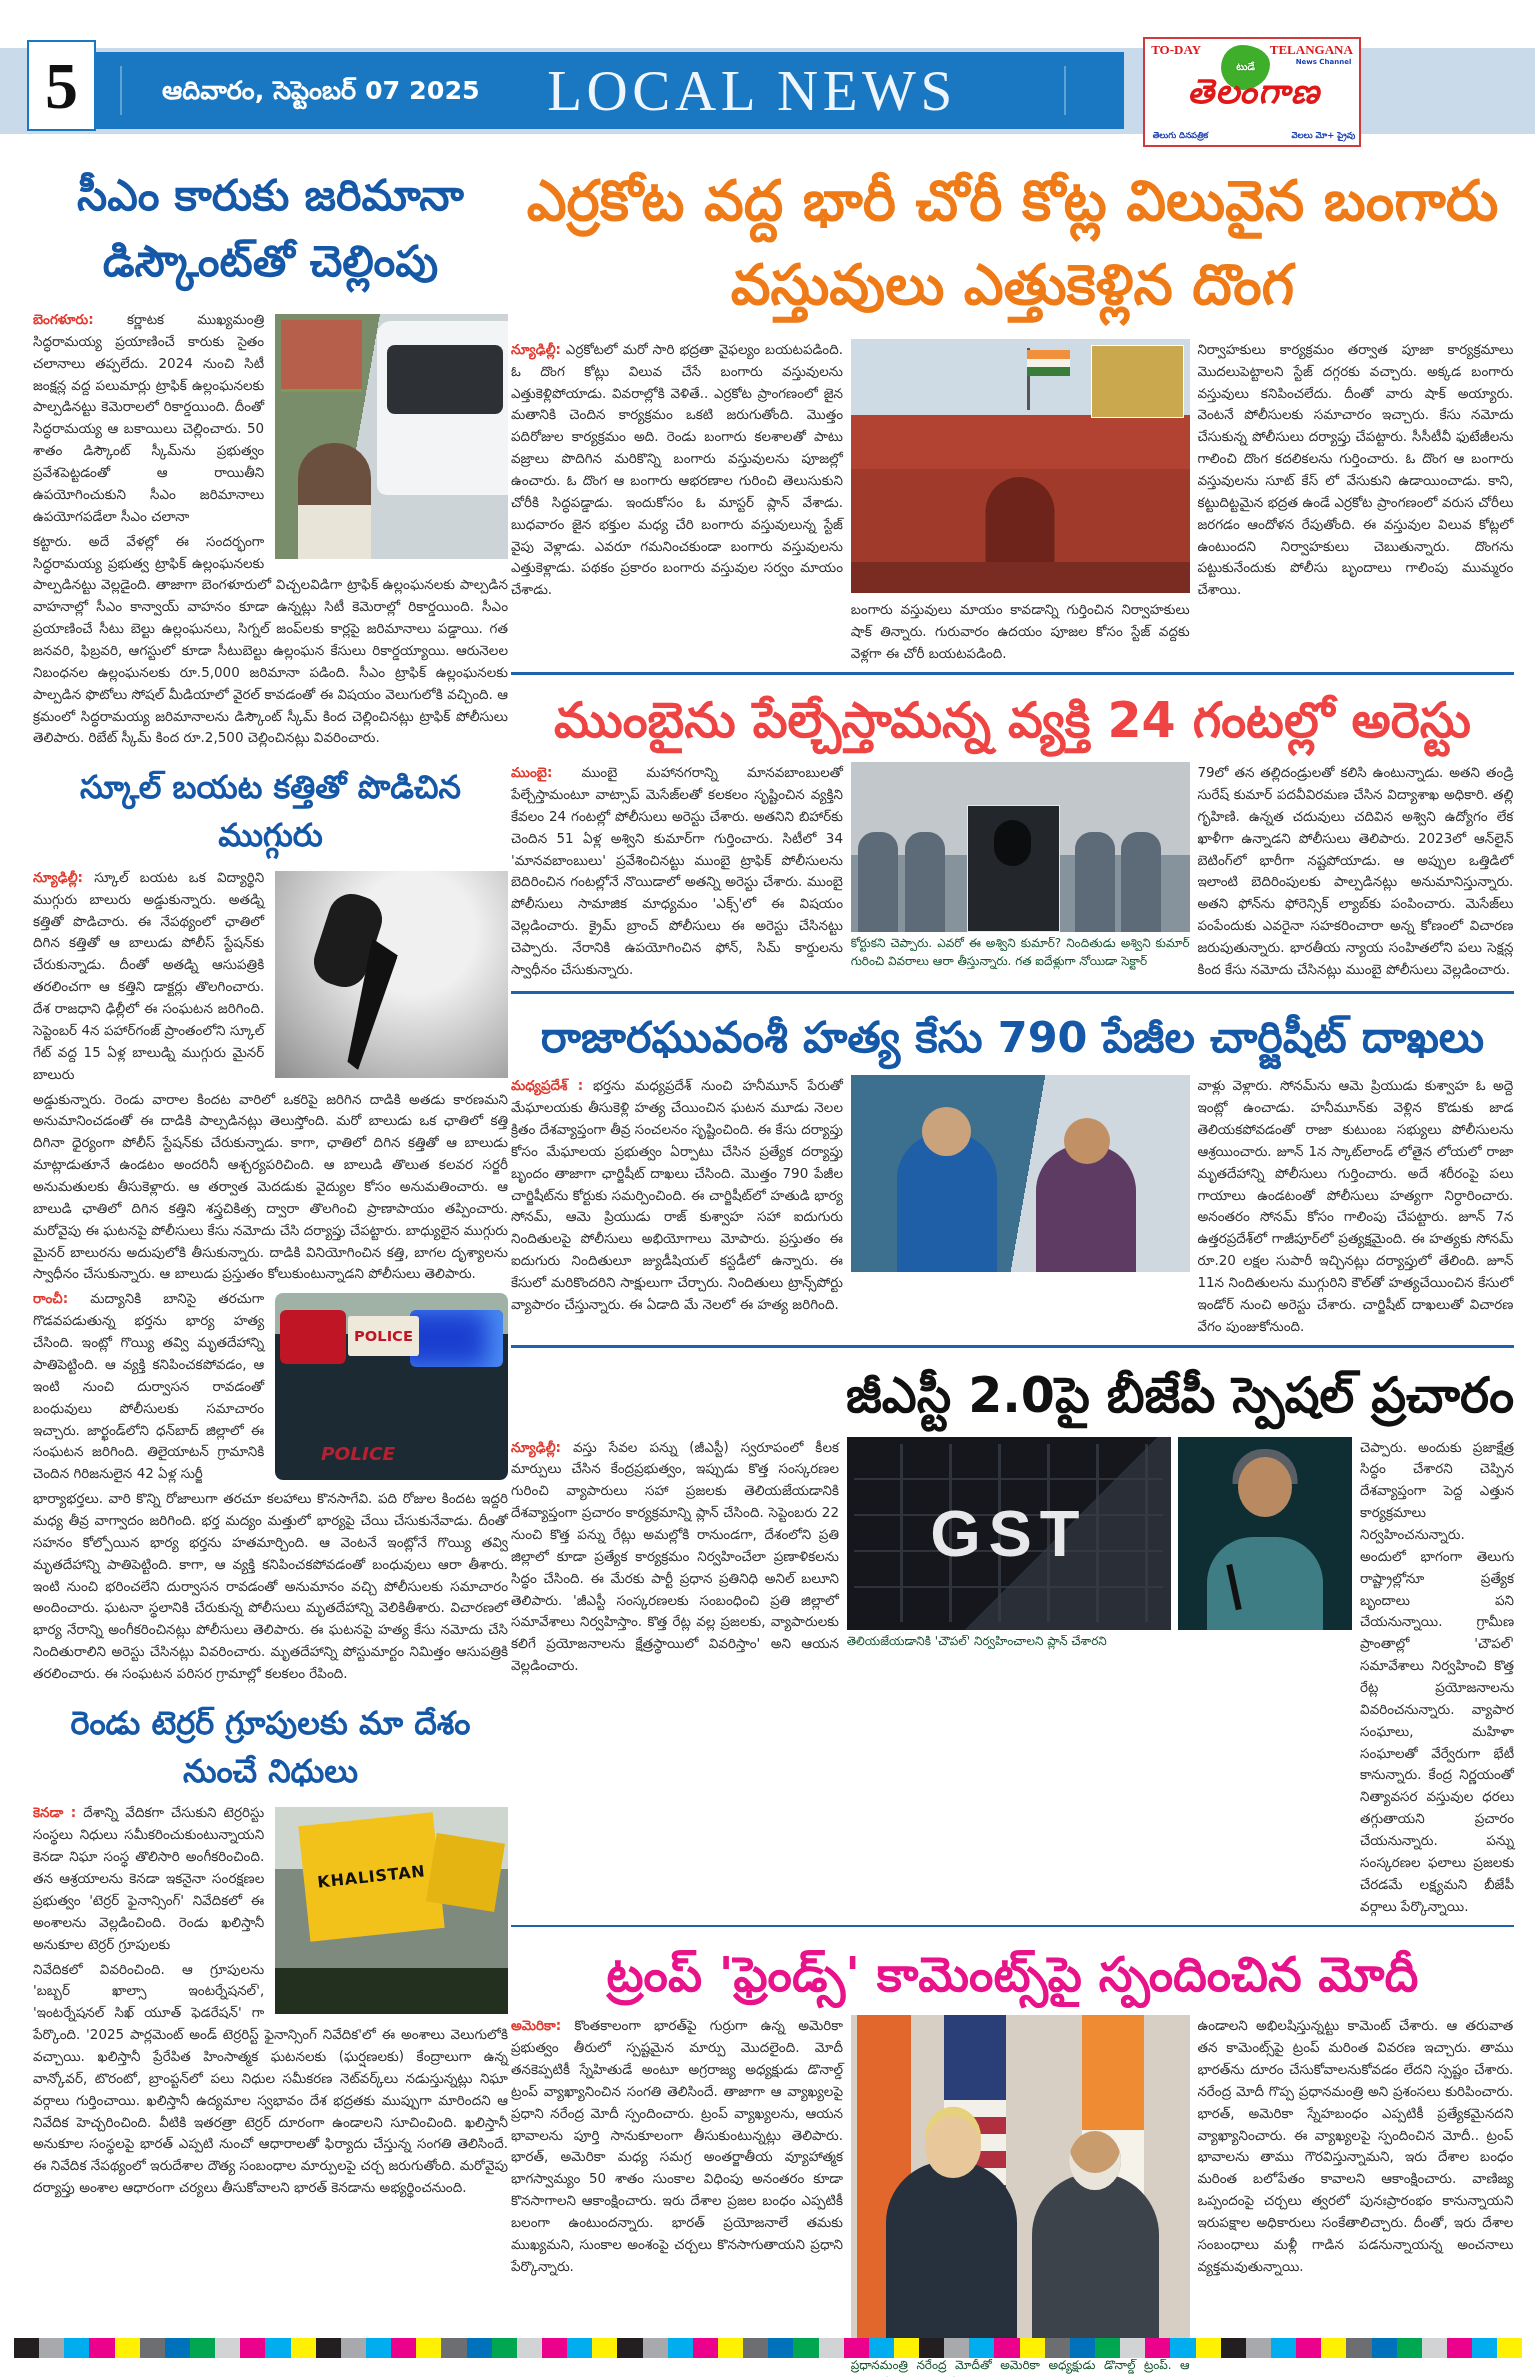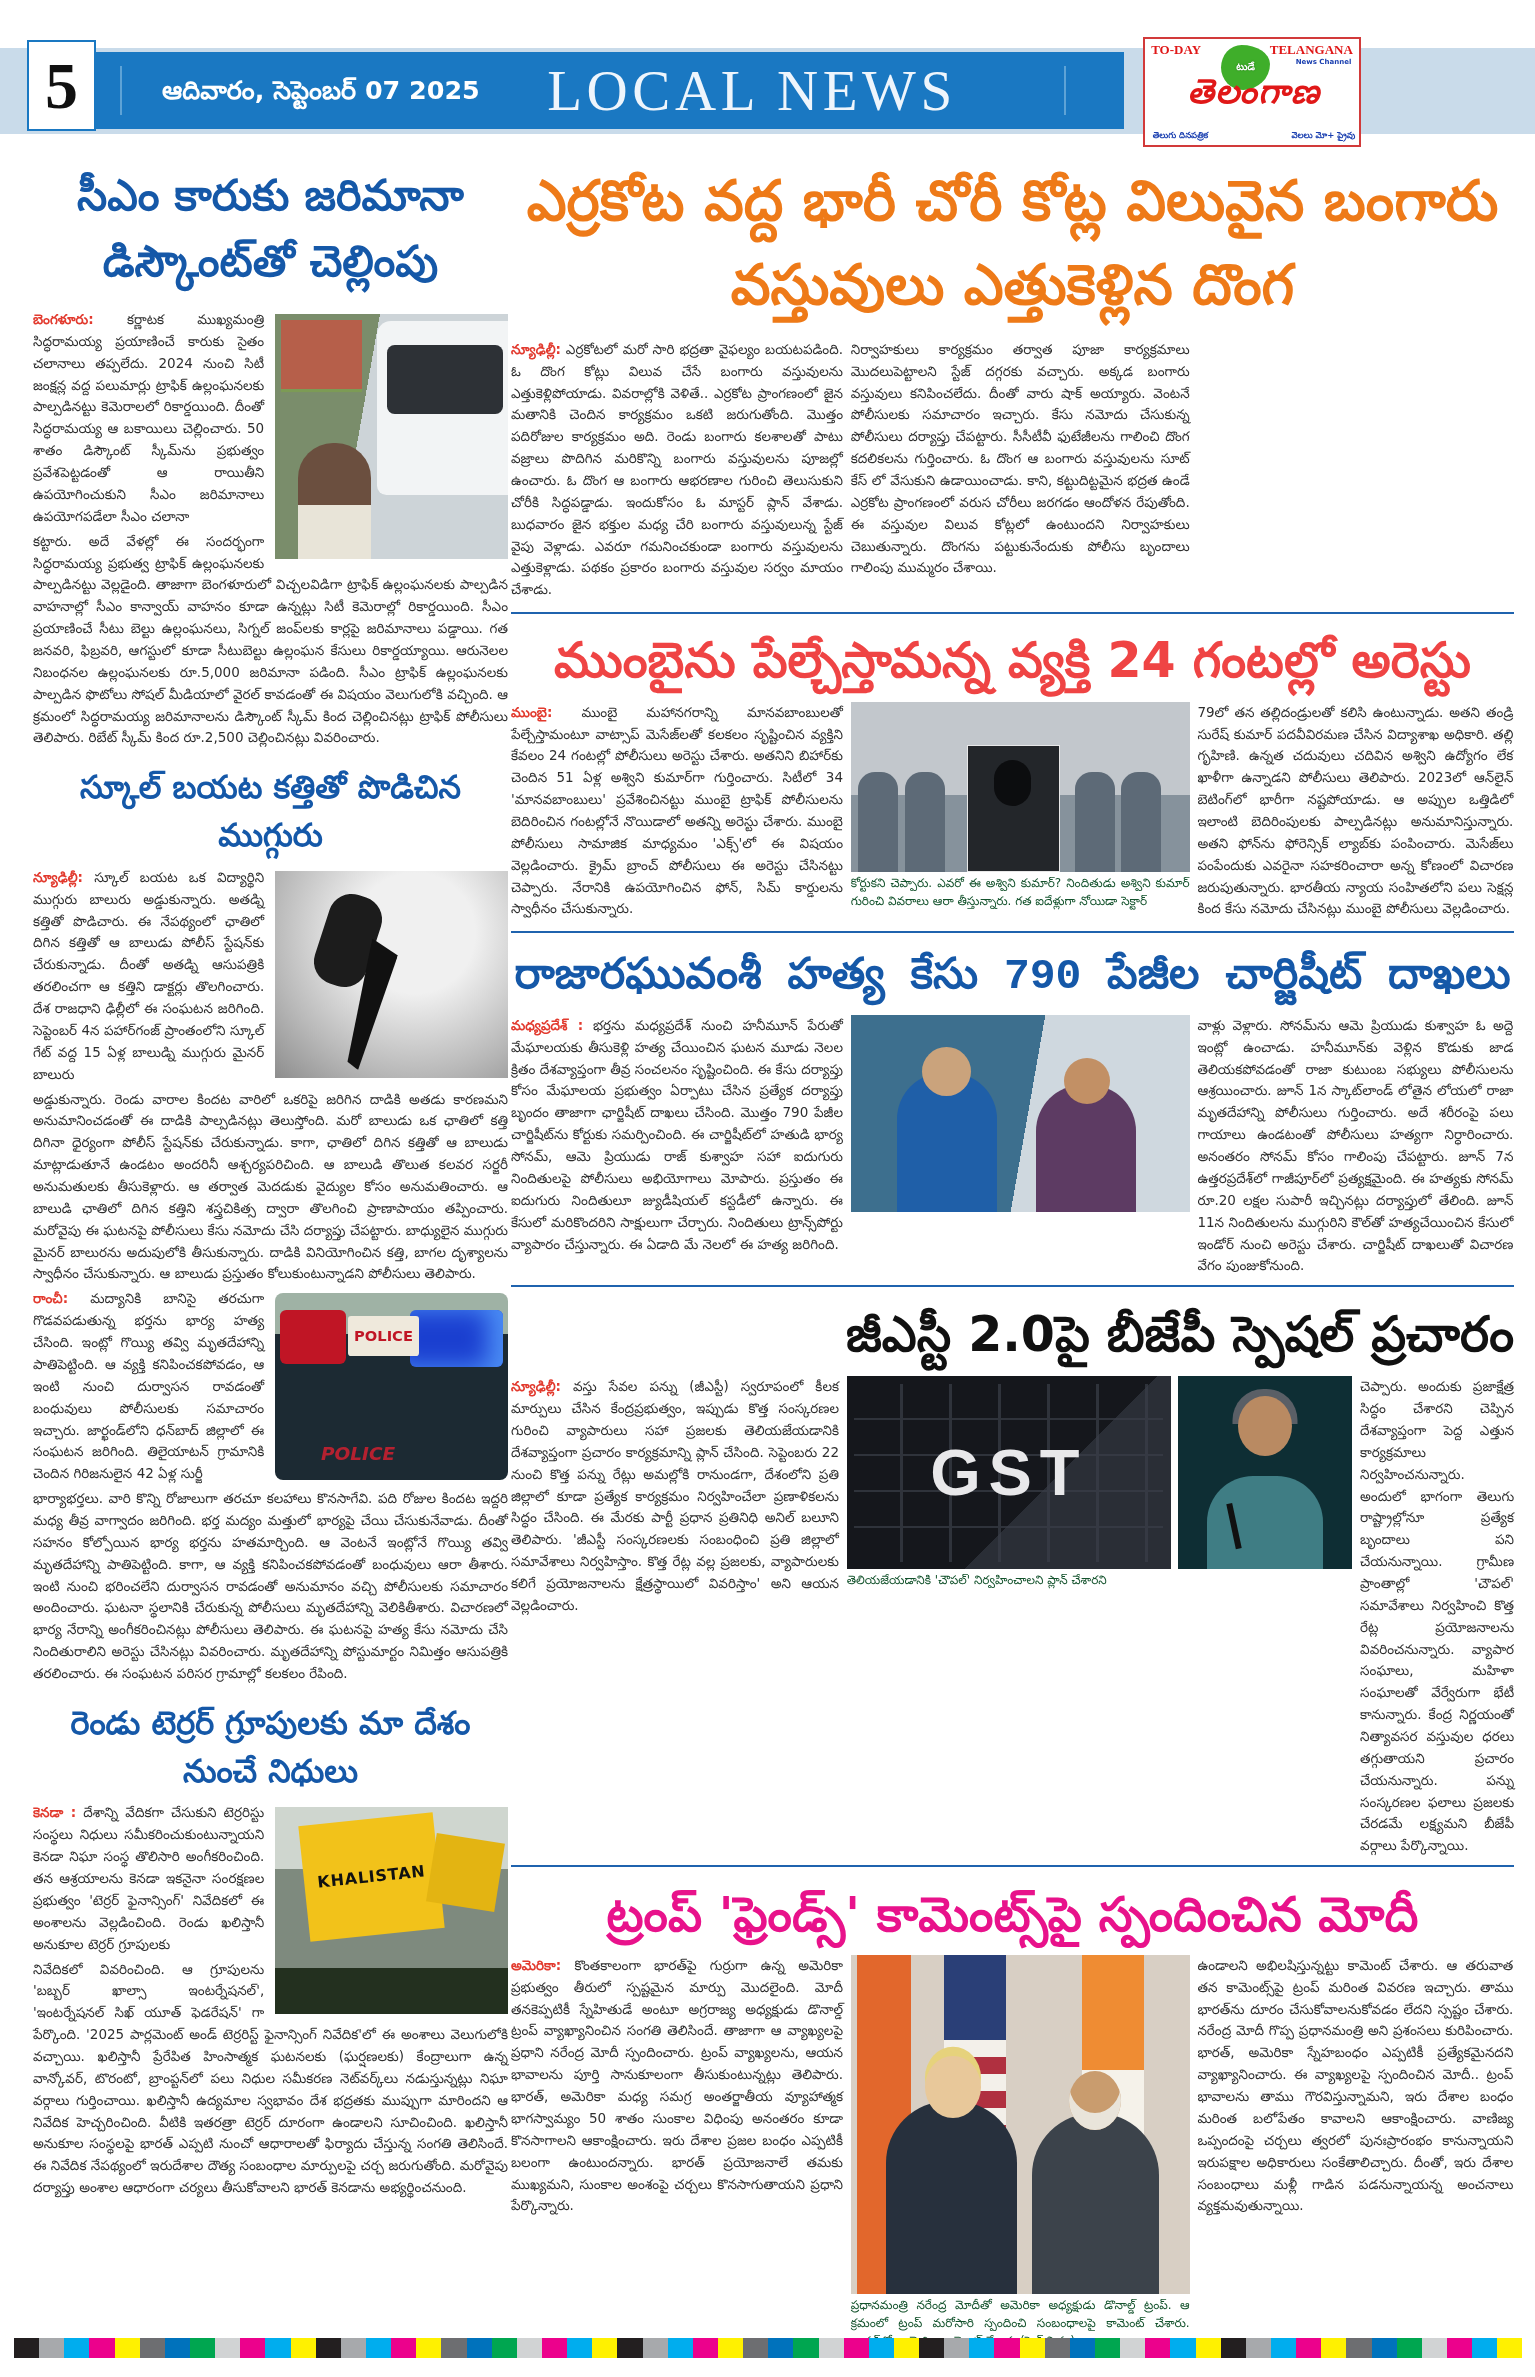--- a/index.html
+++ b/index.html
@@ -31,21 +31,21 @@
 
   
   .leftcol { position:absolute; left:33px; top:154px; width:475px; }
   .rightcol { position:absolute; left:511px; top:154px; width:1003px; }
 
   .h-main-left { color:#1558a8; font-size:43px; font-weight:bold; text-align:center; line-height:1.55; padding:7.7px 0 14px 0; }
   .h-sub-blue  { color:#1558a8; font-size:32px; font-weight:bold; text-align:center; line-height:1.5; padding:10.8px 0 7.7px 0; }
   .h-sub-purple{ color:#8e2f8f; font-size:35px; font-weight:bold; text-align:center; line-height:1.55; padding:10.8px 0 9.3px 0; }
   .h-orange { color:#ee7a18; font-size:56px; font-weight:bold; text-align:center; line-height:1.5; padding:4.6px 0 12.3px 0; }
   .h-purple-big { color:#ef4444; font-size:49px; font-weight:bold; text-align:center; line-height:1.25; padding:7.7px 0 10.8px 0; }
-  .h-blue-big { color:#1558a8; font-size:43px; font-weight:bold; text-align:center; line-height:1.25; padding:9.3px 0 10.8px 0;font-family:Liberation Mono, monospace; }
+  .h-blue-big { color:#1558a8; font-size:43px; font-weight:bold; text-align:center; line-height:1.25; padding:9.3px 0 10.8px 0; }
   .h-black-big { color:#111111; font-size:49px; font-weight:bold; text-align:right; line-height:1.25; padding:9.3px 0 10.8px 0; }
   .h-pink-big { color:#e8128b; font-size:48px; font-weight:bold; text-align:center; line-height:1.25; padding:9.3px 0 10.8px 0; }
 
   .body-txt { font-size:13.5px; line-height:1.62; color:#2e2e2e; text-align:justify; }
   .body-txt p { margin-bottom:3.1px; }
   .dateline { color:#e23a2e; font-weight:bold; }
   .rule-blue { position:relative; height:2.3px; background:#1f63ae; margin:7.7px 0; }
 
   .art3 { display:grid; grid-template-columns:332px 339px 316px; column-gap:7.7px; }
   .art4 { display:grid; grid-template-columns:328px 324px 174px 154px; column-gap:7.7px; }
@@ -210,20 +210,30 @@
   </div>
 
   <div class="rightcol">
 
     <div>
       <div class="h-orange">ఎర్రకోట వద్ద భారీ చోరీ కోట్ల విలువైన బంగారు వస్తువులు ఎత్తుకెళ్లిన దొంగ</div>
       <div class="art3">
         <div class="body-txt">
           <p><span class="dateline">న్యూఢిల్లీ:</span> <span>ఎర్రకోటలో మరో సారి భద్రతా వైఫల్యం బయటపడింది. ఓ దొంగ కోట్లు విలువ చేసే బంగారు వస్తువులను ఎత్తుకెళ్లిపోయాడు. వివరాల్లోకి వెళితే.. ఎర్రకోట ప్రాంగణంలో జైన మతానికి చెందిన కార్యక్రమం ఒకటి జరుగుతోంది. మొత్తం పదిరోజుల కార్యక్రమం అది. రెండు బంగారు కలశాలతో పాటు వజ్రాలు పొదిగిన మరికొన్ని బంగారు వస్తువులను పూజల్లో ఉంచారు. ఓ దొంగ ఆ బంగారు ఆభరణాల గురించి తెలుసుకుని చోరీకి సిద్ధపడ్డాడు. ఇందుకోసం ఓ మాస్టర్ ప్లాన్ వేశాడు. బుధవారం జైన భక్తుల మధ్య చేరి బంగారు వస్తువులున్న స్టేజ్ వైపు వెళ్లాడు. ఎవరూ గమనించకుండా బంగారు వస్తువులను ఎత్తుకెళ్లాడు. పథకం ప్రకారం బంగారు వస్తువుల సర్వం మాయం చేశాడు.</span></p>
         </div>
+        <div>
+          <div class="photo ph-fort" style="width:339px;height:254px">
+            <div class="wall"></div>
+            <div class="gate"></div>
+            <div class="pole"></div>
+            <div class="tricolor"></div>
+            <div class="inset"></div>
+          </div>
+          <div class="body-txt" style="padding-top:6.2px">బంగారు వస్తువులు మాయం కావడాన్ని గుర్తించిన నిర్వాహకులు షాక్ తిన్నారు. గురువారం ఉదయం పూజల కోసం స్టేజ్ వద్దకు వెళ్లగా ఈ చోరీ బయటపడింది.</div>
+        </div>
         <div class="body-txt">నిర్వాహకులు కార్యక్రమం తర్వాత పూజా కార్యక్రమాలు మొదలుపెట్టాలని స్టేజ్ దగ్గరకు వచ్చారు. అక్కడ బంగారు వస్తువులు కనిపించలేదు. దీంతో వారు షాక్ అయ్యారు. వెంటనే పోలీసులకు సమాచారం ఇచ్చారు. కేసు నమోదు చేసుకున్న పోలీసులు దర్యాప్తు చేపట్టారు. సీసీటీవీ ఫుటేజీలను గాలించి దొంగ కదలికలను గుర్తించారు. ఓ దొంగ ఆ బంగారు వస్తువులను సూట్ కేస్ లో వేసుకుని ఉడాయించాడు. కాని, కట్టుదిట్టమైన భద్రత ఉండే ఎర్రకోట ప్రాంగణంలో వరుస చోరీలు జరగడం ఆందోళన రేపుతోంది. ఈ వస్తువుల విలువ కోట్లలో ఉంటుందని నిర్వాహకులు చెబుతున్నారు. దొంగను పట్టుకునేందుకు పోలీసు బృందాలు గాలింపు ముమ్మరం చేశాయి.</div>
       </div>
     </div>
 
     <div class="rule-blue"></div>
 
     <div>
       <div class="h-purple-big">ముంబైను పేల్చేస్తామన్న వ్యక్తి 24 గంటల్లో అరెస్టు</div>
       <div class="art3">
         <div class="body-txt">

